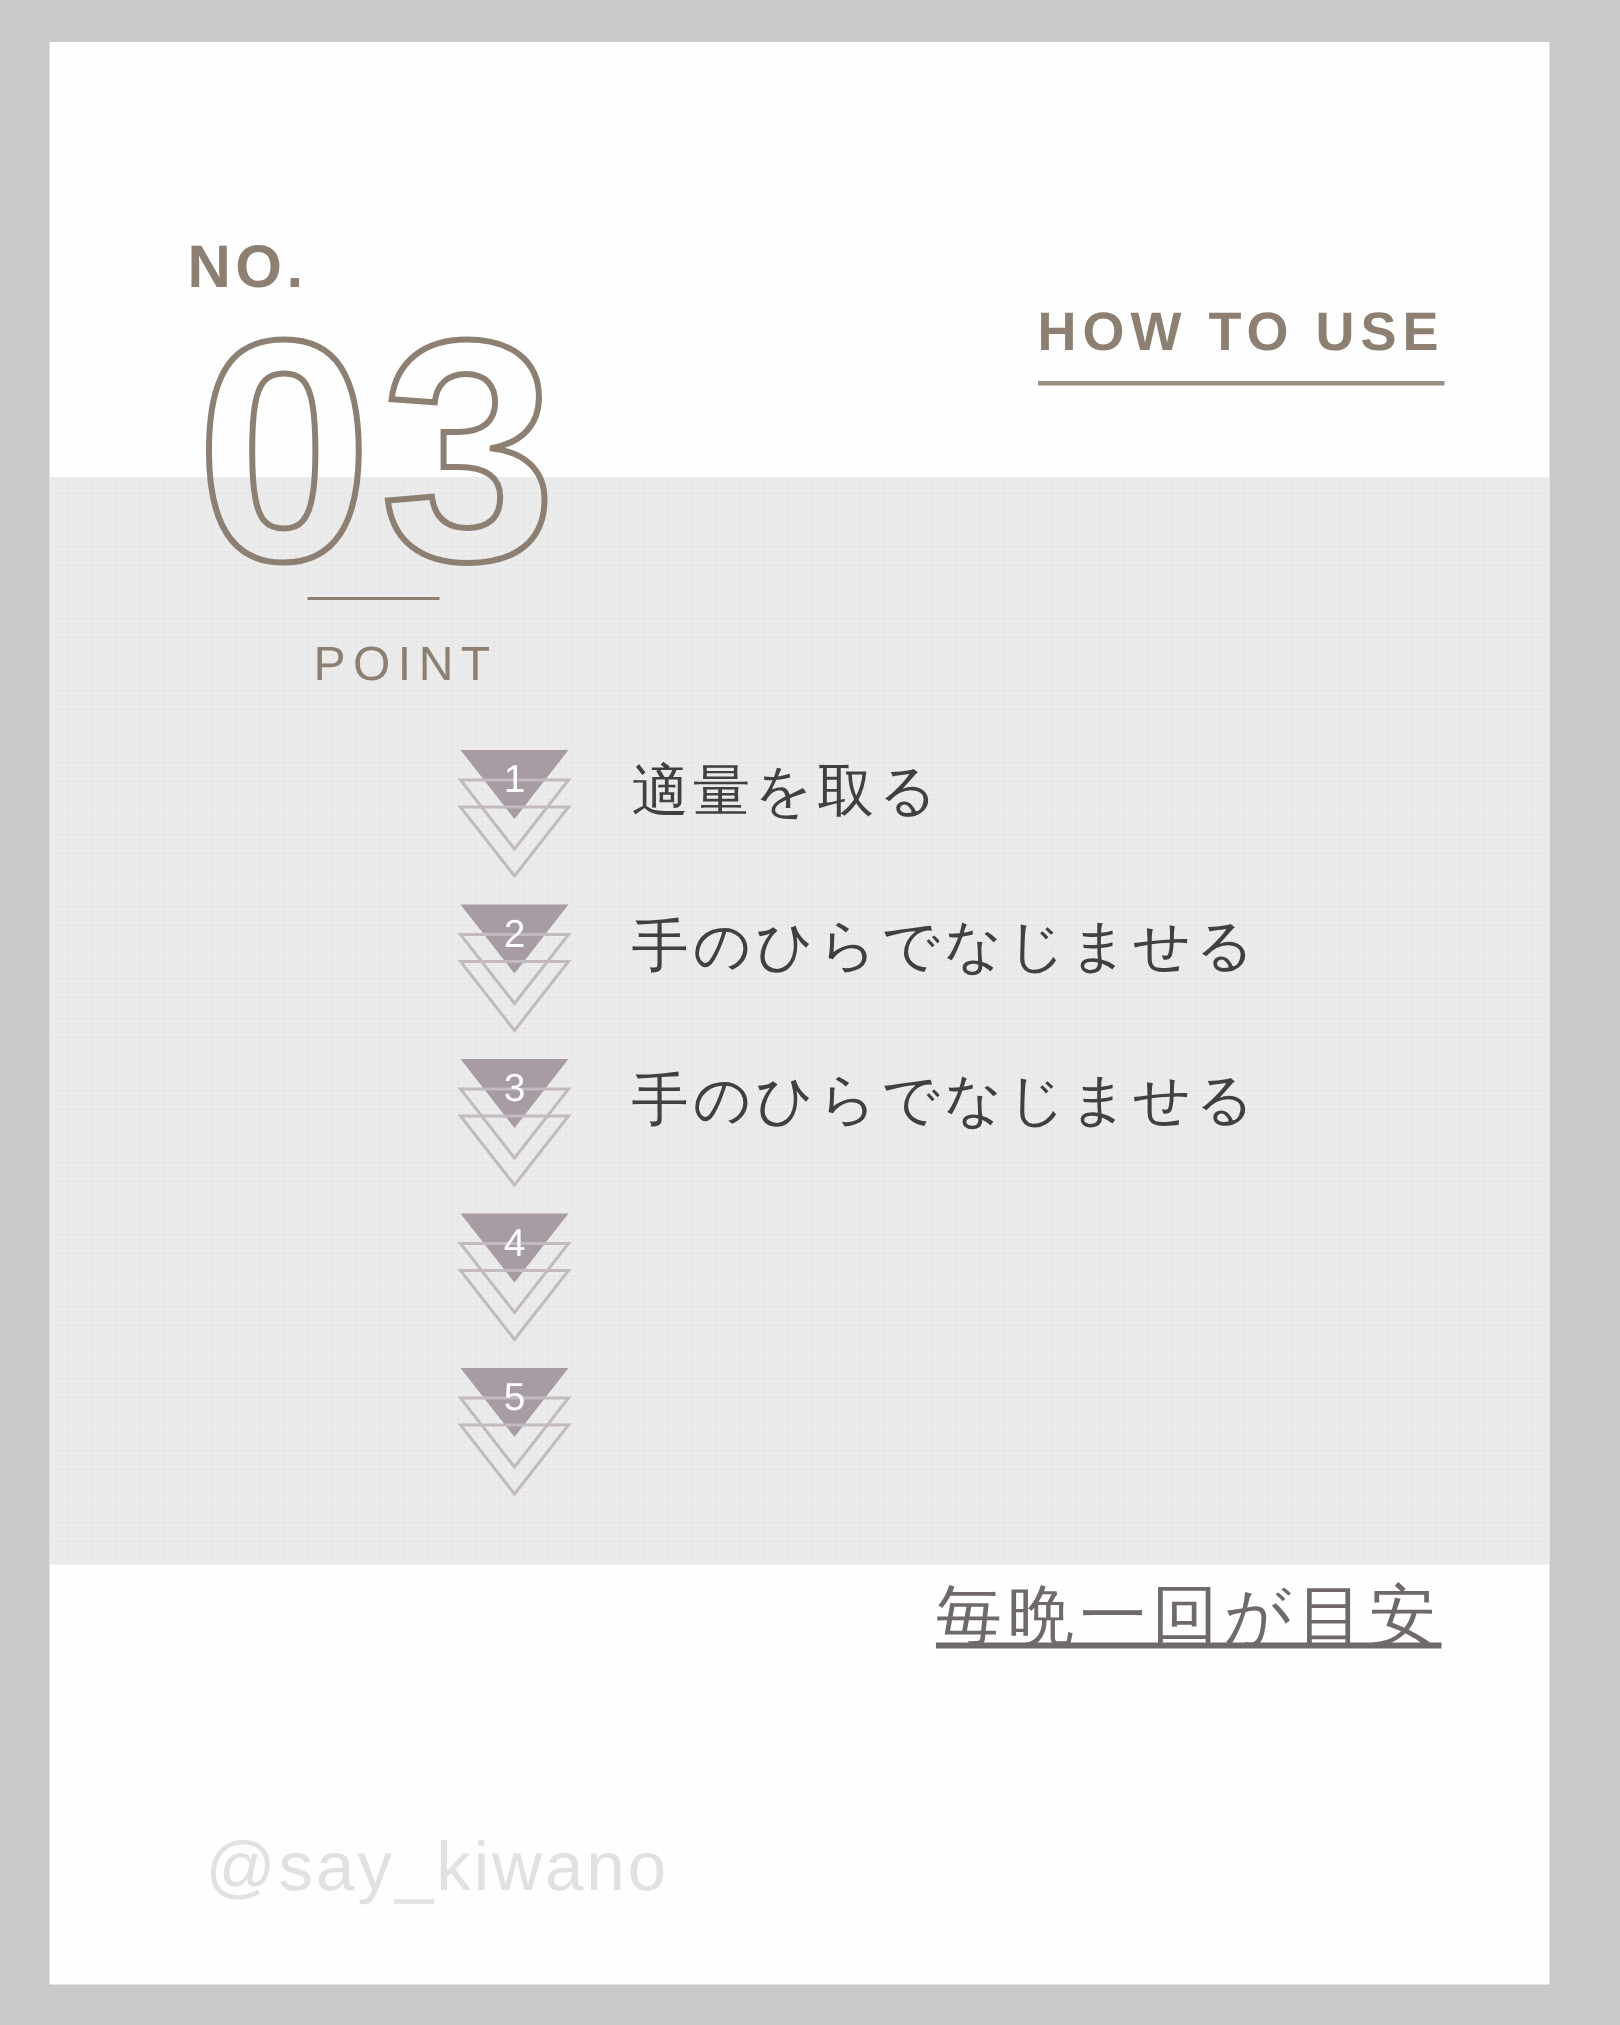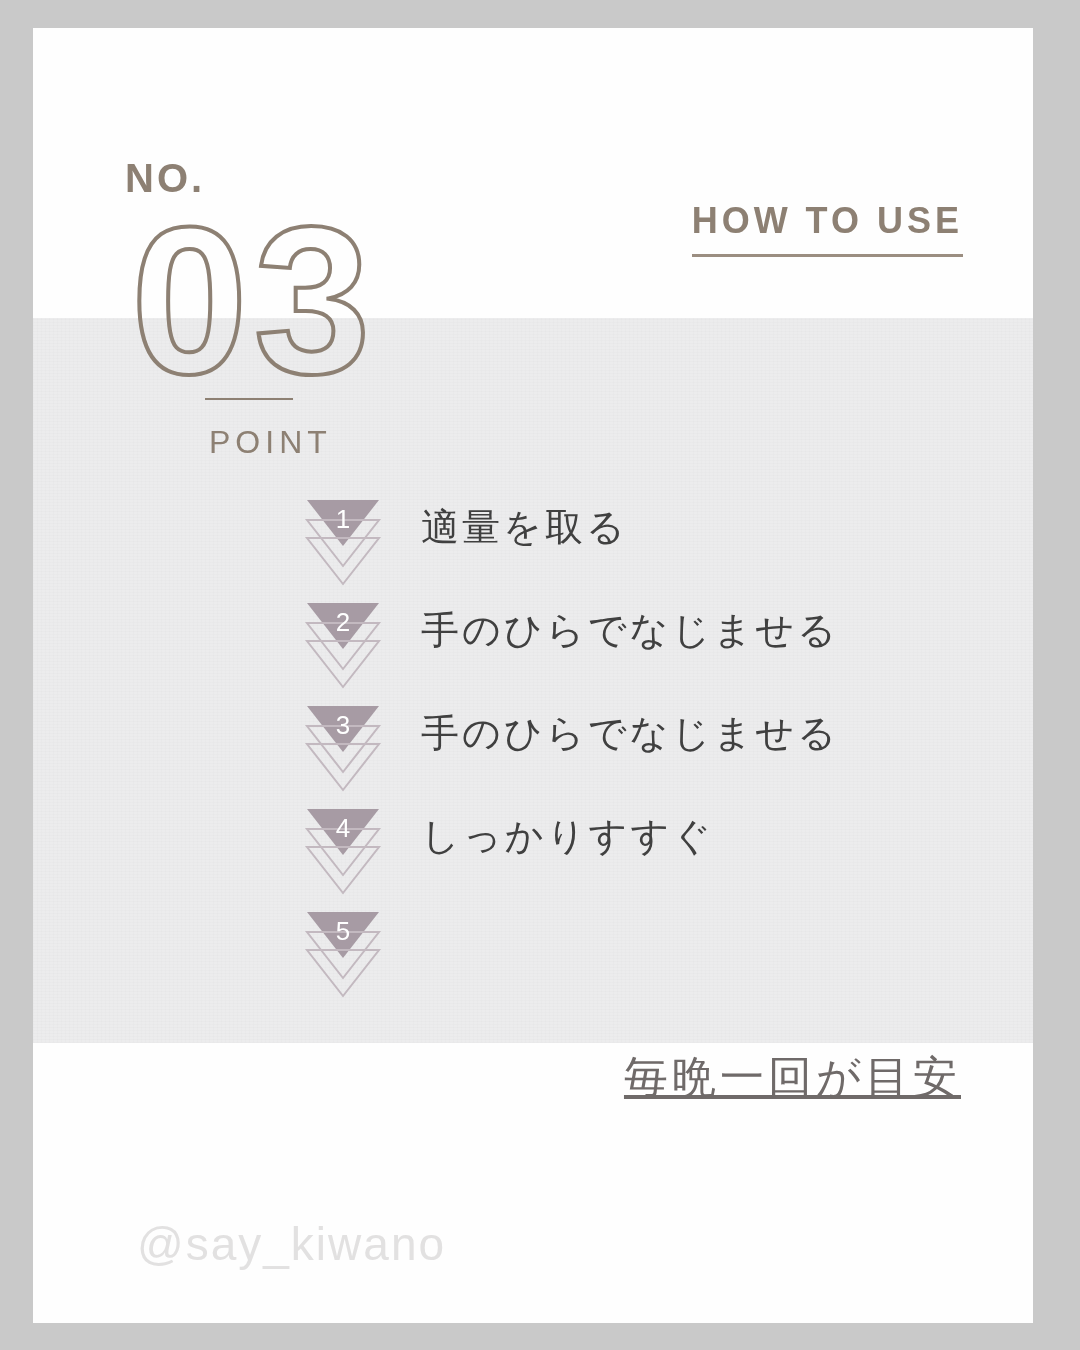--- a/index.html
+++ b/index.html
@@ -202,21 +202,20 @@
 
     <div class="step">
       <span class="chev">
         <svg width="80" height="90" viewBox="0 0 80 90">
           <polygon points="4,2 76,2 40,48" fill="#a79ba4"></polygon>
           <polygon points="4,22 76,22 40,68" fill="none" stroke="#c3b9c0" stroke-width="2"></polygon>
           <polygon points="4,40 76,40 40,86" fill="none" stroke="#c3b9c0" stroke-width="2"></polygon>
         </svg>
       </span>
       <span class="step-num">4</span>
-      <span class="step-text">しっかりすすぐ</span>
     </div>
 
     <div class="step">
       <span class="chev">
         <svg width="80" height="90" viewBox="0 0 80 90">
           <polygon points="4,2 76,2 40,48" fill="#a79ba4"></polygon>
           <polygon points="4,22 76,22 40,68" fill="none" stroke="#c3b9c0" stroke-width="2"></polygon>
           <polygon points="4,40 76,40 40,86" fill="none" stroke="#c3b9c0" stroke-width="2"></polygon>
         </svg>
       </span>

